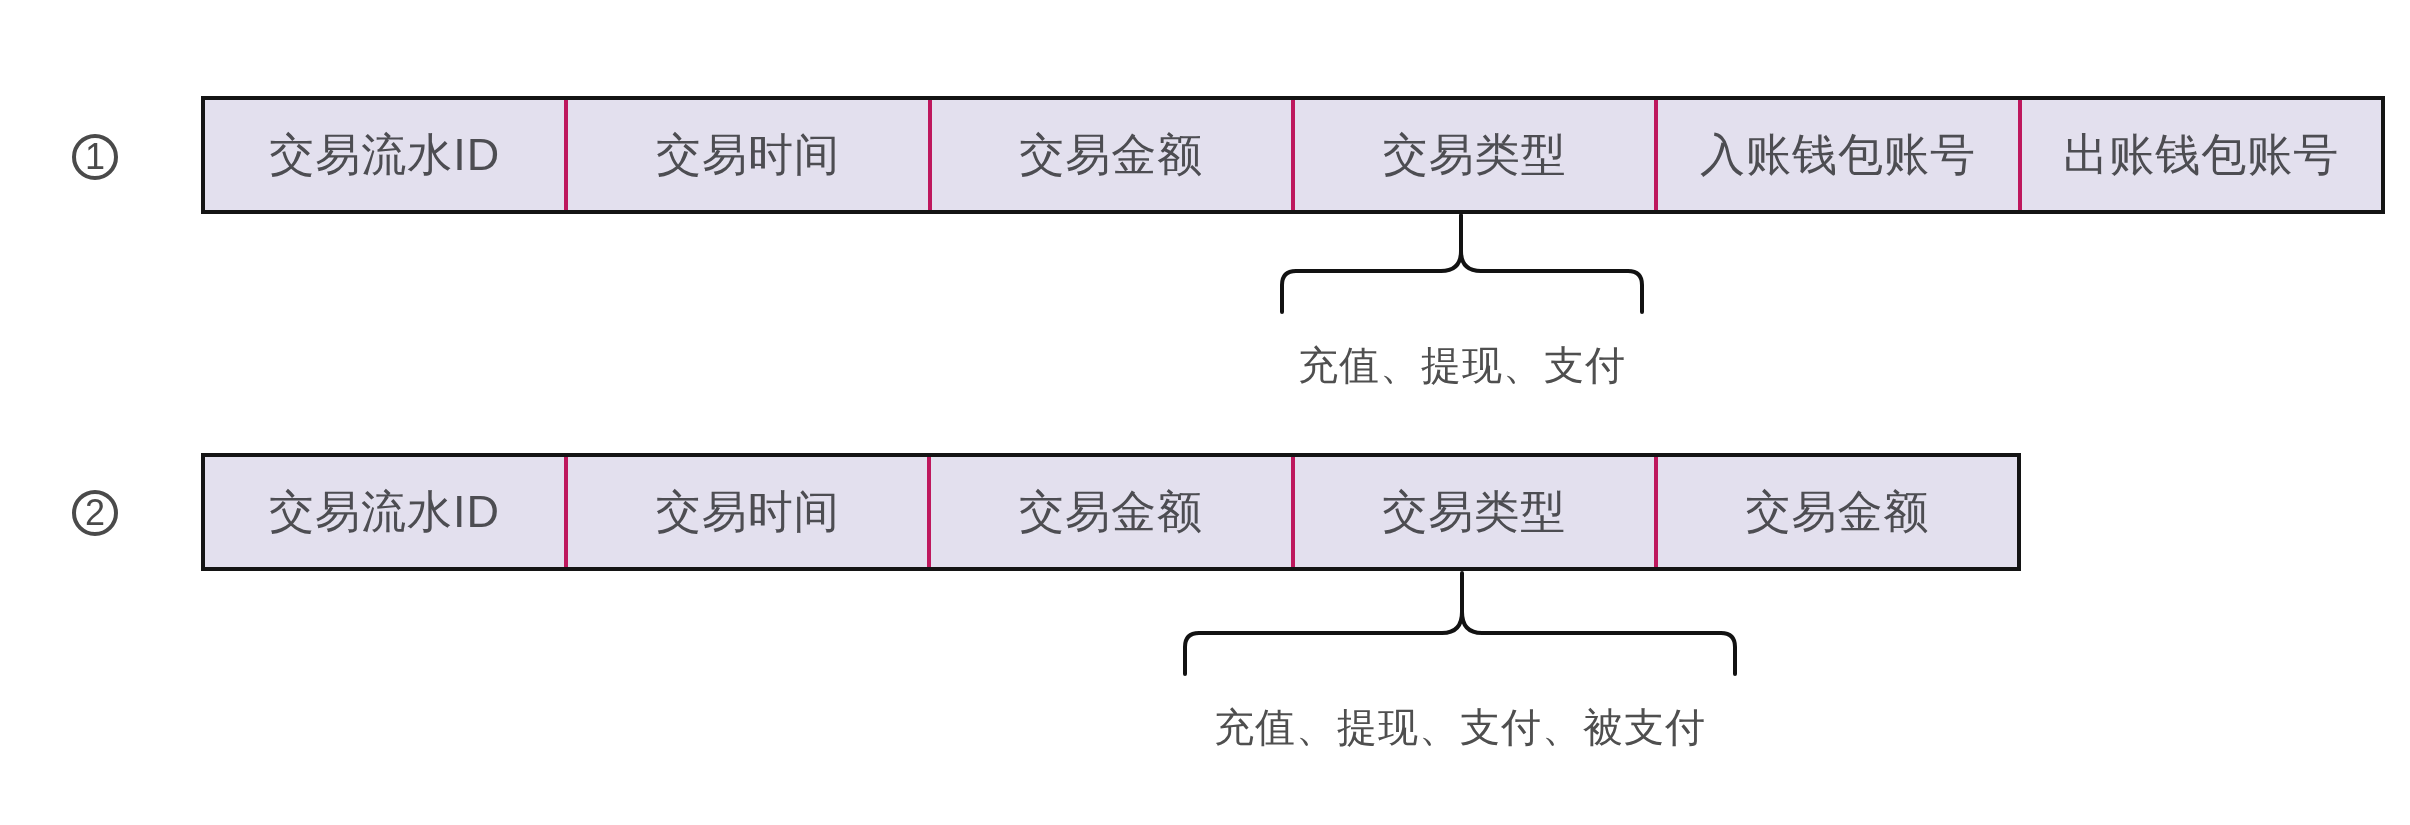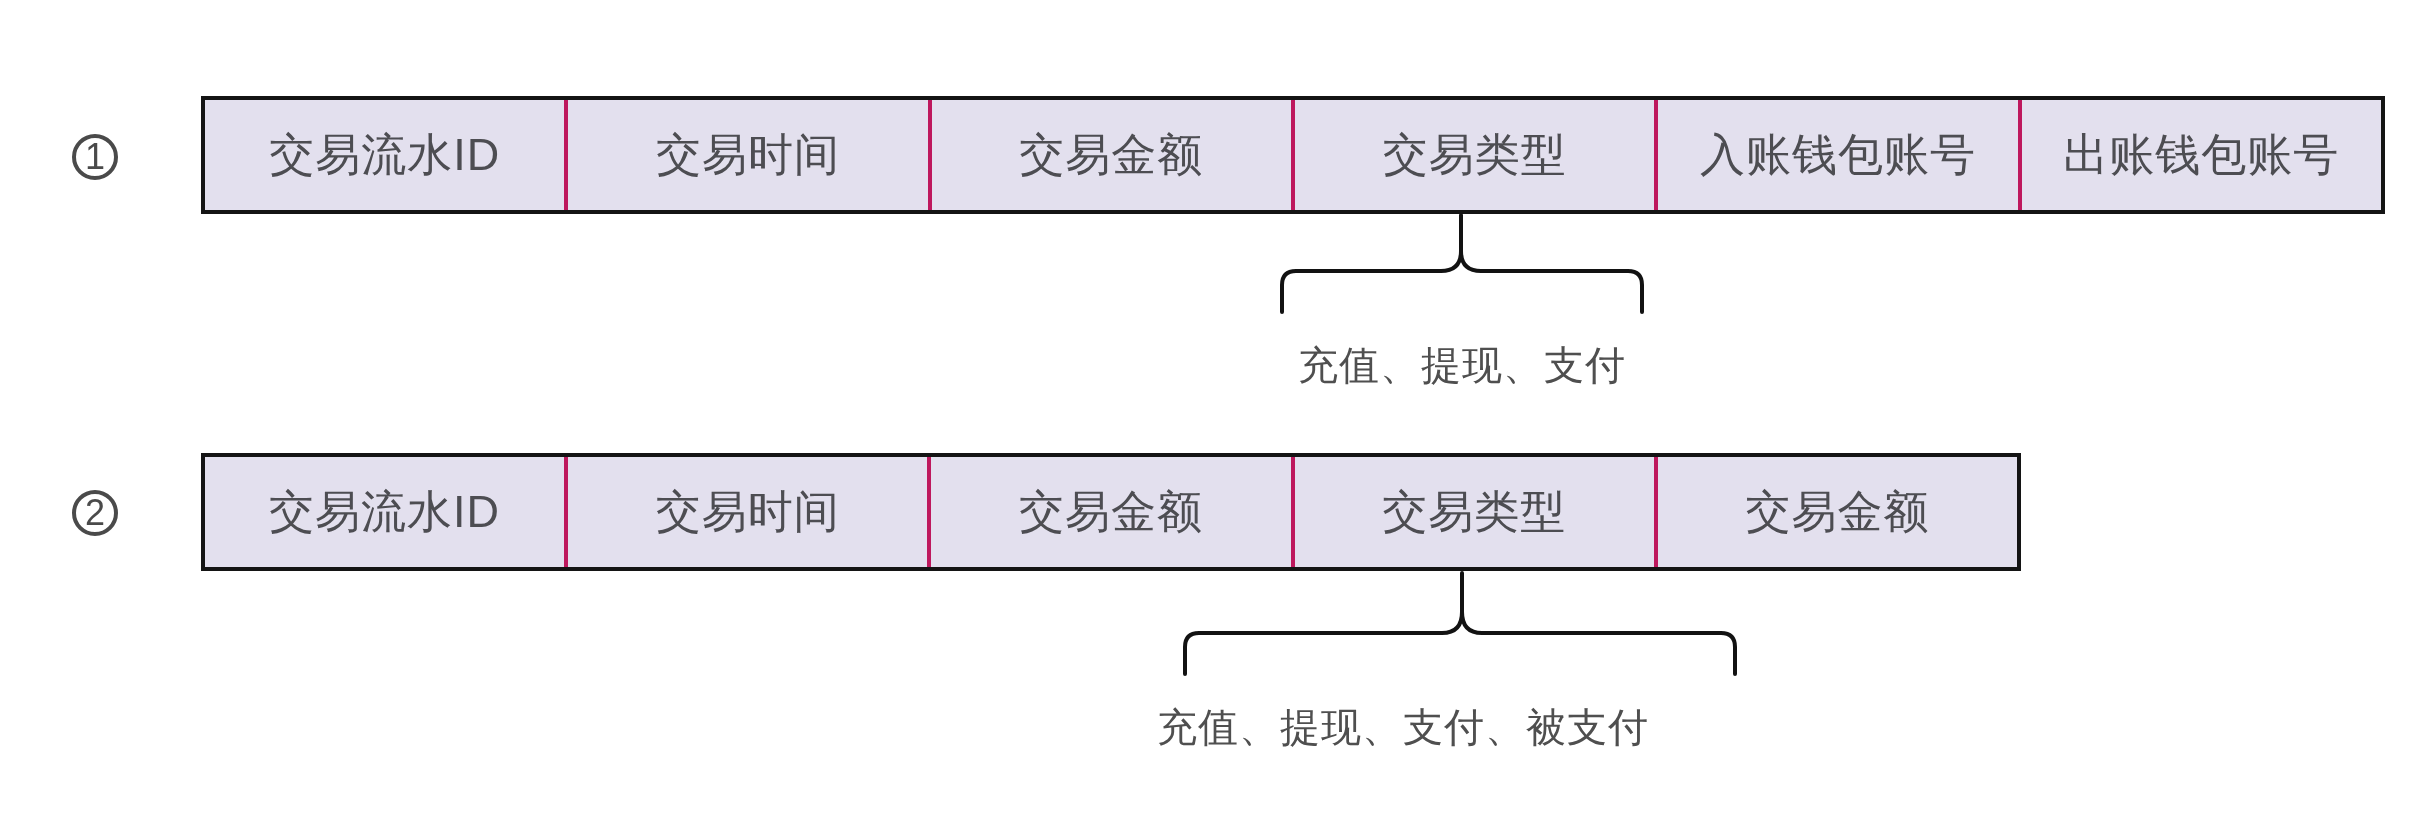--- a/index.html
+++ b/index.html
@@ -77,21 +77,21 @@
   
   .annotation {
     position: absolute;
     transform: translate(-50%, -50%);
     font-size: 40px;
     color: #4f4f4f;
     white-space: nowrap;
     letter-spacing: 1px;
   }
   #annotation1 { left: 1462px; top: 365px; }
-  #annotation2 { left: 1403px; top: 727px; }
+  #annotation2 { left: 1460px; top: 727px; }
 </style>
 </head>
 <body>
 
 <div id="canvas">
 
   <div class="row-badge" id="badge1">
     <span>1</span>
   </div>
 

